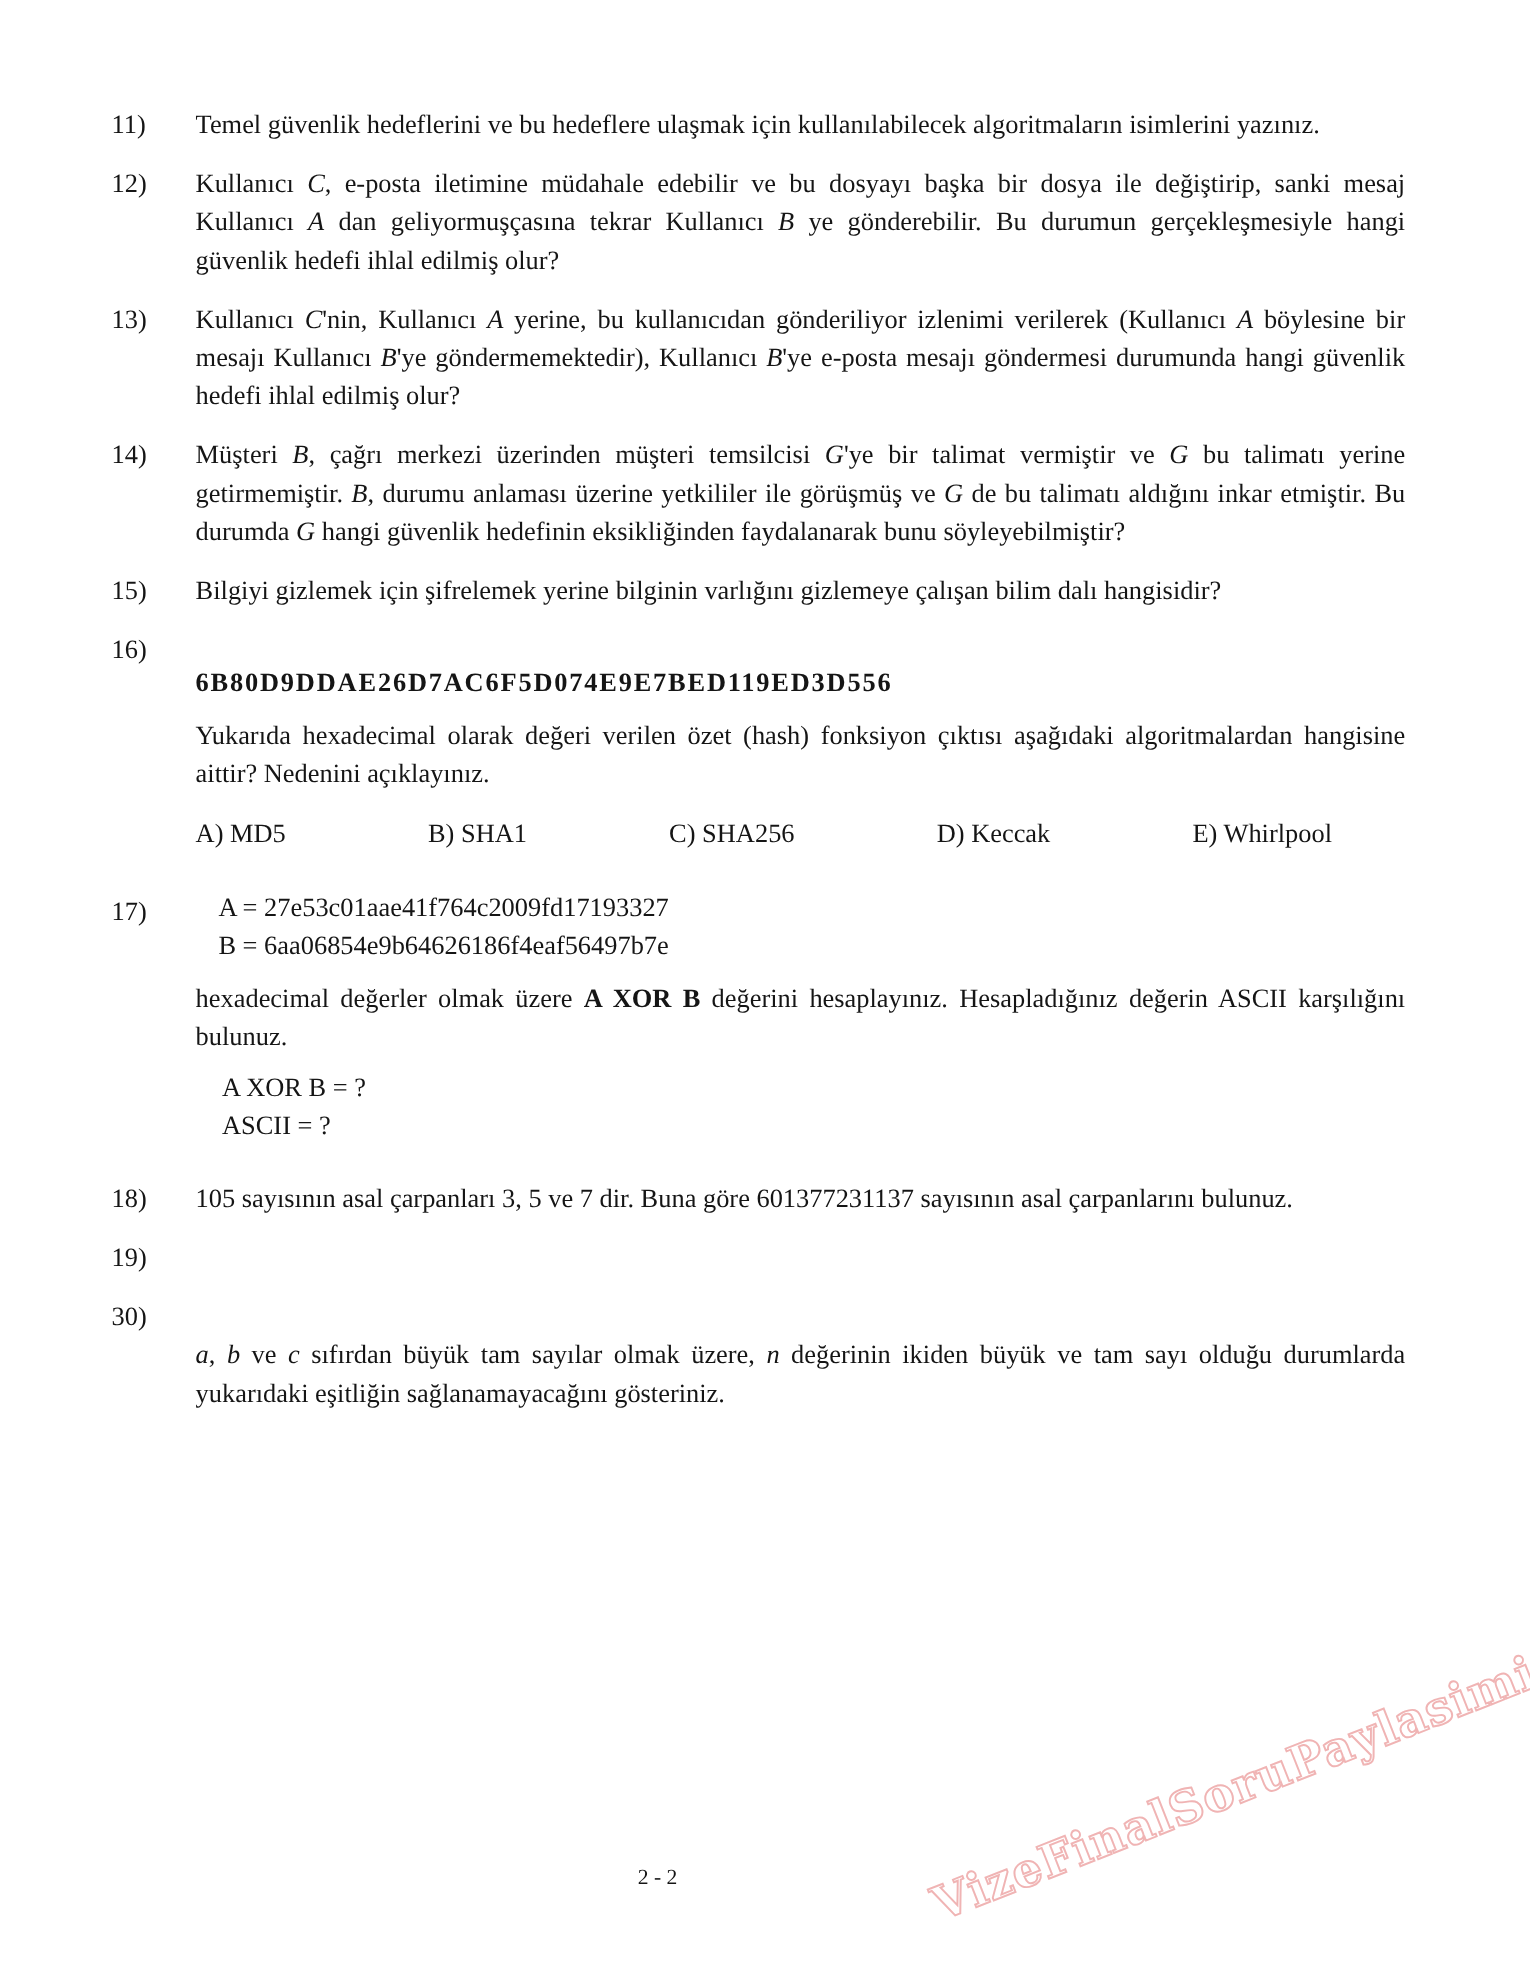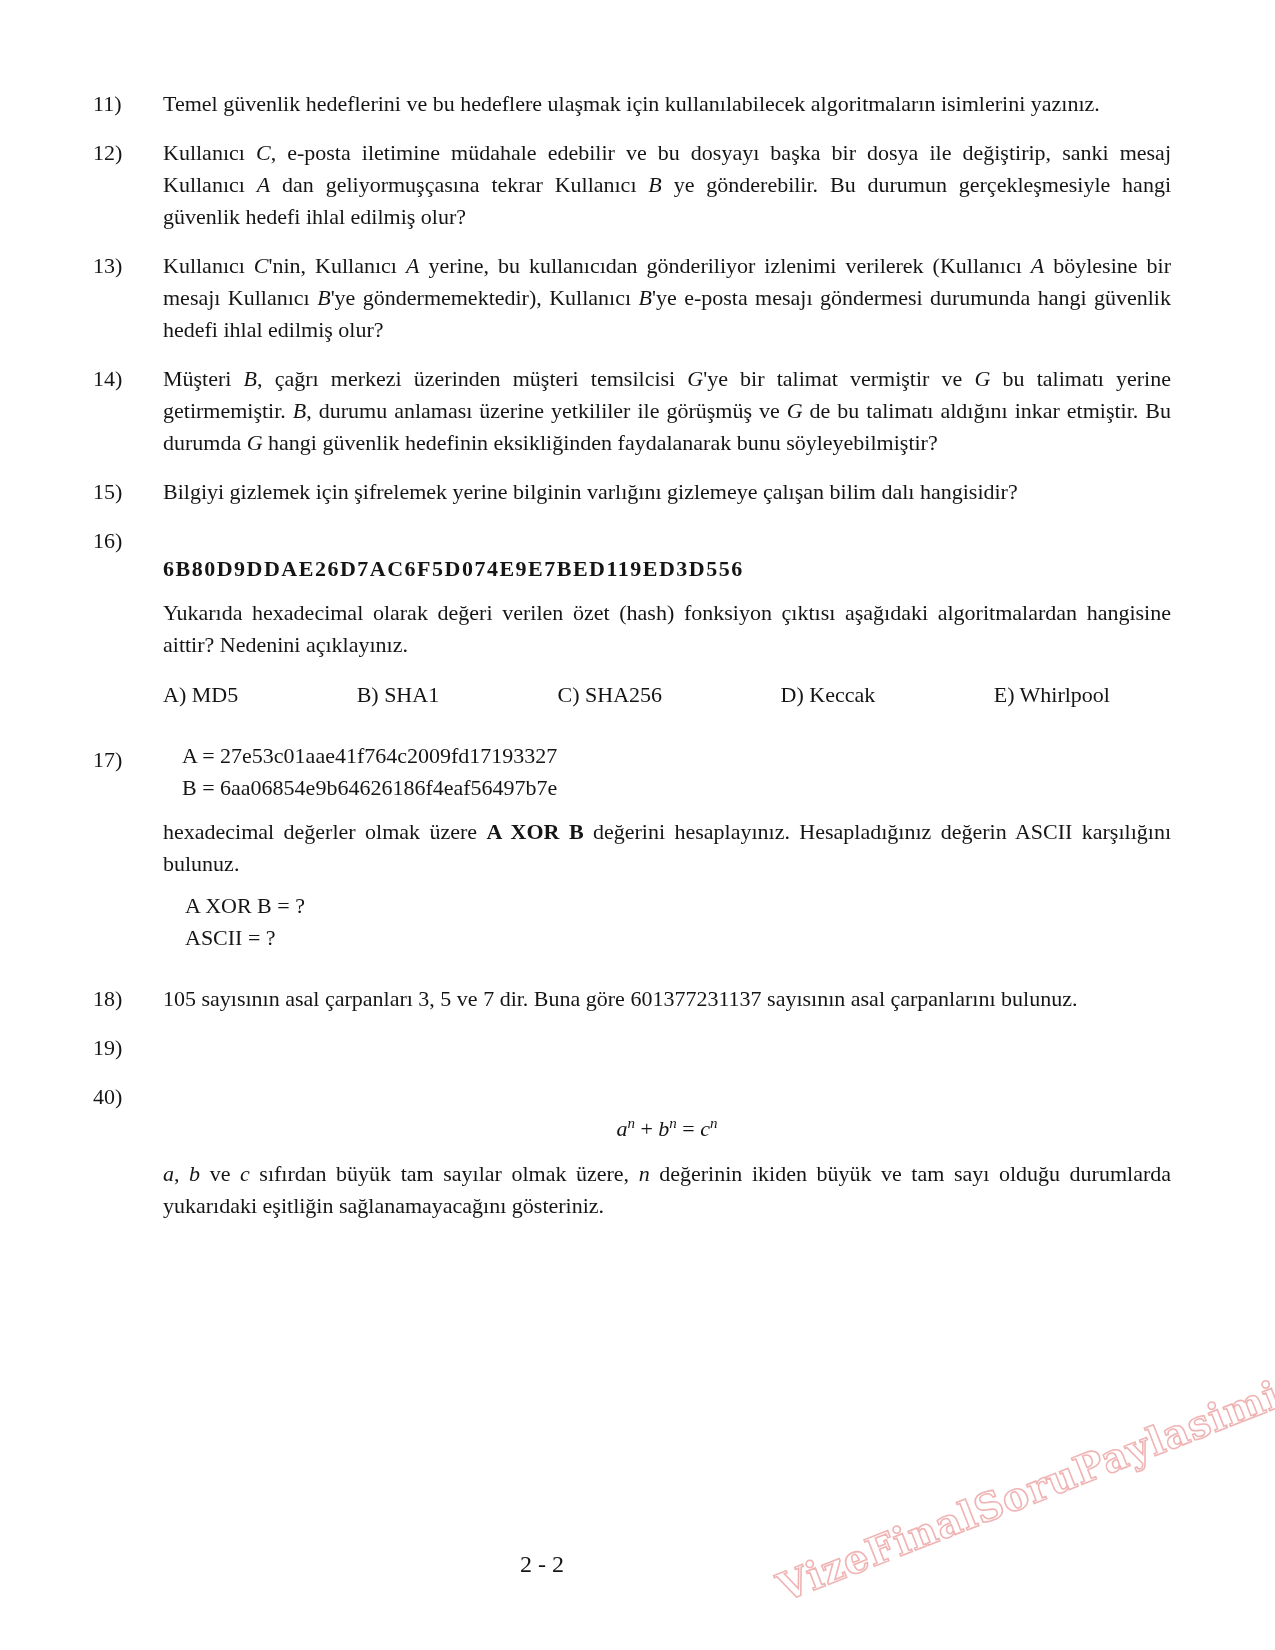--- a/index.html
+++ b/index.html
@@ -70,24 +70,25 @@
     margin-bottom: 13px;
   }
   .q-formula sup {
     font-size: 15px;
     line-height: 0;
   }
   #q17 .q-number { padding-top: 16px; }
   #q20 .q-body { padding-top: 32px; }
   .page-footer {
     position: absolute;
-    left: 520px;
+    left: 478px;
     top: 1548px;
     width: 140px;
-    font-size: 24px;
+    text-align: center;
+    font-size: 18px;
     line-height: 32px;
   }
   .watermark {
     position: absolute;
     left: 779px;
     top: 1566px;
     transform: rotate(-21.5deg);
     transform-origin: 0 50%;
     font-family: "DejaVu Serif", serif;
     font-weight: bold;
@@ -166,23 +167,22 @@
         <div class="q-body">
           <p class="q-para"><span class="seg">105 sayısının asal çarpanları 3, 5 ve 7 dir. Buna göre 601377231137 sayısının asal çarpanlarını bulunuz.</span></p>
         </div>
       </div>
       <div class="q" id="q19">
         <div class="q-number">19)</div>
         <div class="q-body">
         </div>
       </div>
       <div class="q" id="q20">
-        <div class="q-number">40)</div>
+        <div class="q-number">30)</div>
         <div class="q-body">
-          <div class="q-formula"><span class="seg i">a</span><sup><span class="seg i">n</span></sup><span class="seg"> + </span><span class="seg i">b</span><sup><span class="seg i">n</span></sup><span class="seg"> = </span><span class="seg i">c</span><sup><span class="seg i">n</span></sup></div>
           <p class="q-para"><span class="seg i">a</span><span class="seg">, </span><span class="seg i">b</span><span class="seg"> ve </span><span class="seg i">c</span><span class="seg"> sıfırdan büyük tam sayılar olmak üzere, </span><span class="seg i">n</span><span class="seg"> değerinin ikiden büyük ve tam sayı olduğu durumlarda yukarıdaki eşitliğin sağlanamayacağını gösteriniz.</span></p>
         </div>
       </div>
     </div>
 
   <div class="page-footer">2 - 2</div>
 
   <div class="watermark" style="-webkit-text-stroke: 1.6px rgb(240, 180, 180);">VizeFinalSoruPaylasimi.com</div>
 </div>
 

